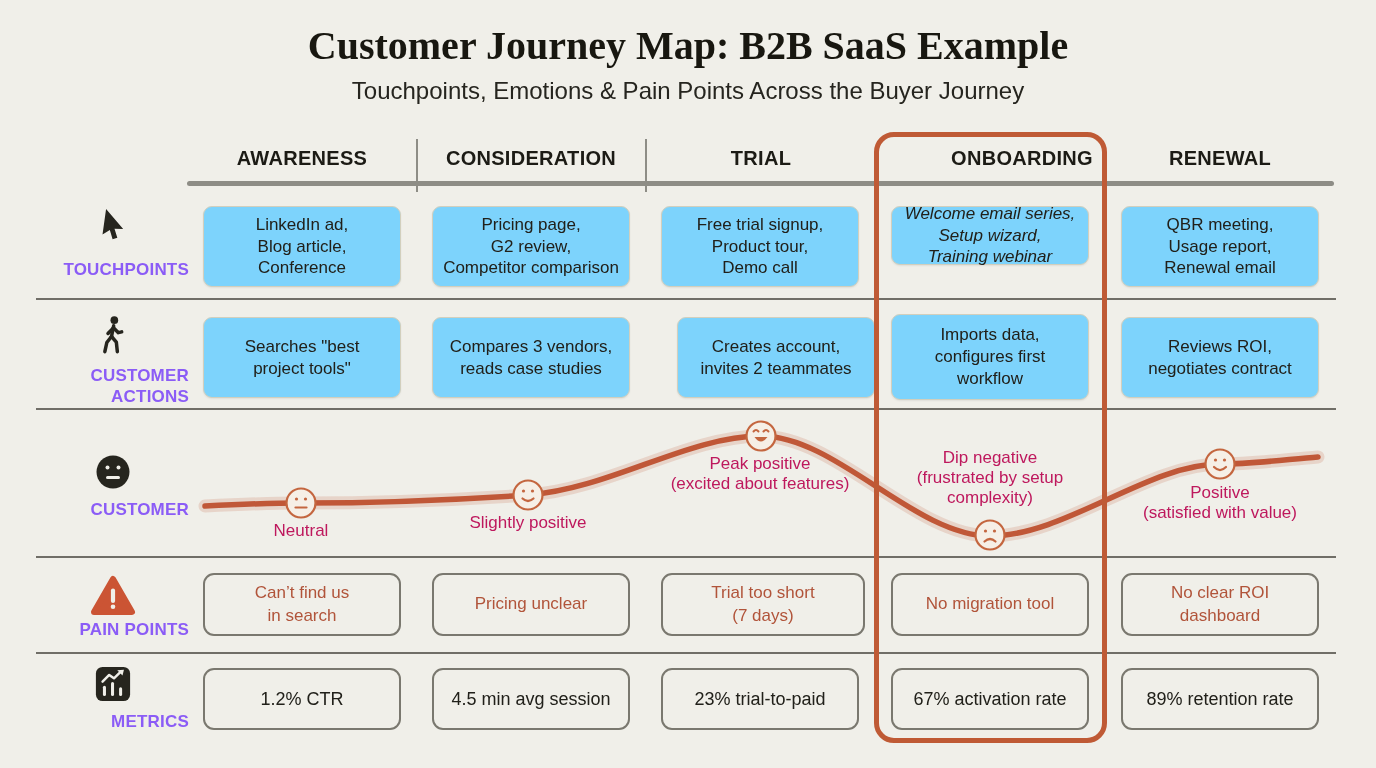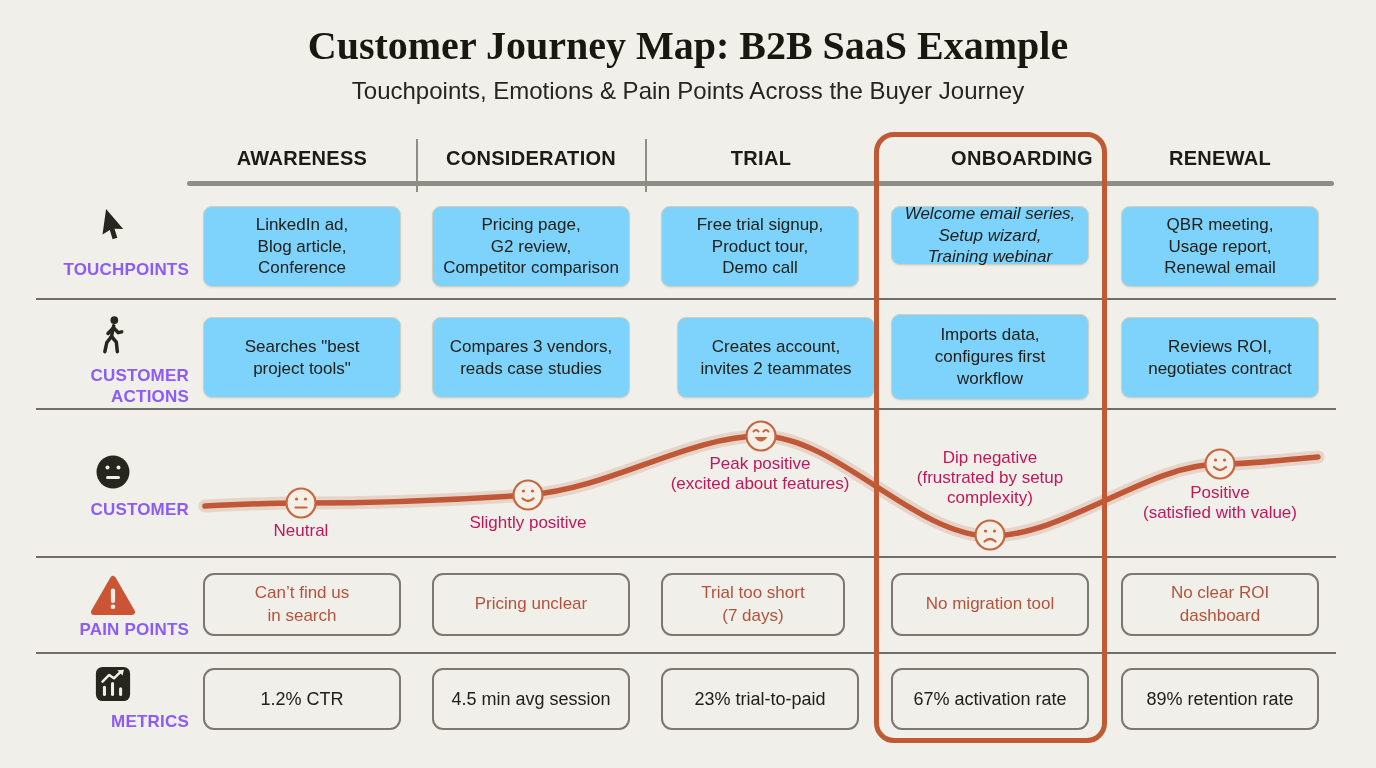--- a/index.html
+++ b/index.html
@@ -168,21 +168,21 @@
 (excited about features)</div>
   <div class="abs emotion-label" style="left:880px;top:448px;">Dip negative
 (frustrated by setup
 complexity)</div>
   <div class="abs emotion-label" style="left:1110px;top:483px;">Positive
 (satisfied with value)</div>
 
   <div class="abs card outline pain" style="left:203px;top:573px;width:198px;height:63px;">Can’t find us
 in search</div>
   <div class="abs card outline pain" style="left:432px;top:573px;width:198px;height:63px;">Pricing unclear</div>
-  <div class="abs card outline pain" style="left:661px;top:573px;width:184px;height:63px;">Trial too short
+  <div class="abs card outline pain" style="left:661px;top:573px;width:204px;height:63px;">Trial too short
 (7 days)</div>
   <div class="abs card outline pain" style="left:891px;top:573px;width:198px;height:63px;">No migration tool</div>
   <div class="abs card outline pain" style="left:1121px;top:573px;width:198px;height:63px;">No clear ROI
 dashboard</div>
 
   <div class="abs card outline metric" style="left:203px;top:668px;width:198px;height:62px;">1.2% CTR</div>
   <div class="abs card outline metric" style="left:432px;top:668px;width:198px;height:62px;">4.5 min avg session</div>
   <div class="abs card outline metric" style="left:661px;top:668px;width:198px;height:62px;text-align:right;">23% trial-to-paid</div>
   <div class="abs card outline metric" style="left:891px;top:668px;width:198px;height:62px;">67% activation rate</div>
   <div class="abs card outline metric" style="left:1121px;top:668px;width:198px;height:62px;">89% retention rate</div>

